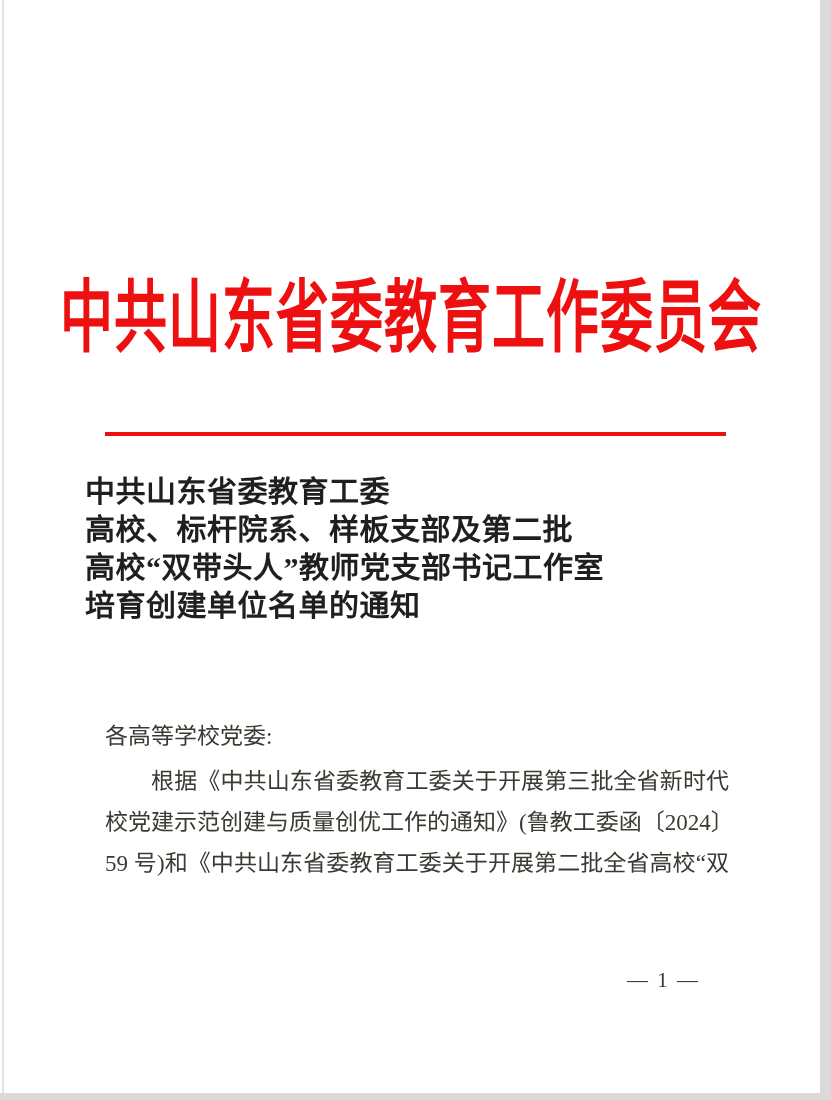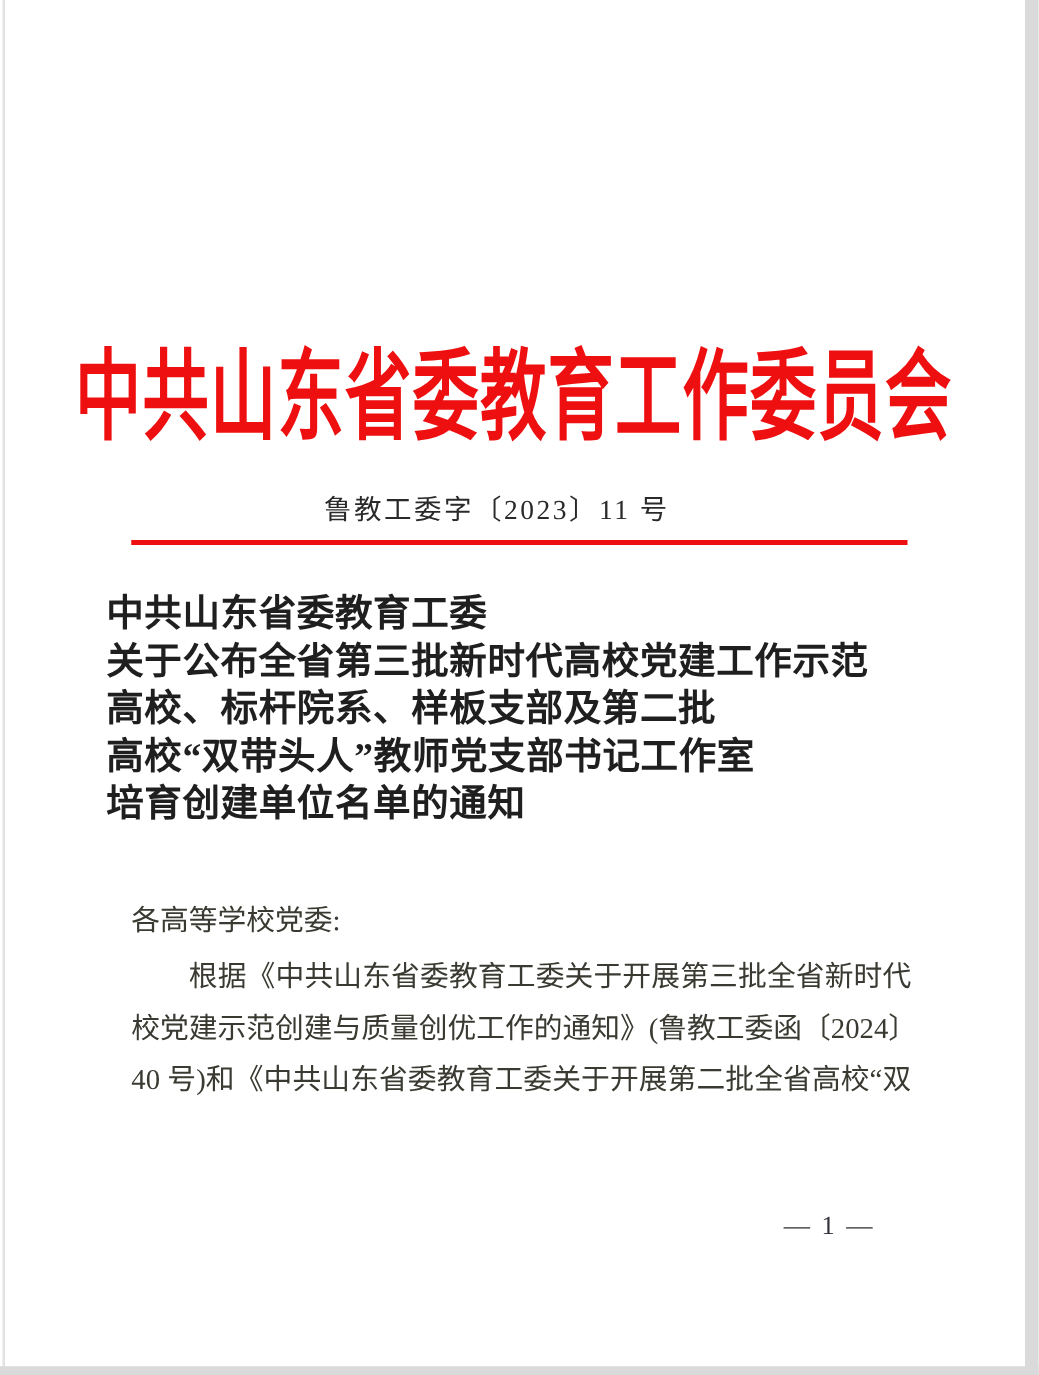--- a/index.html
+++ b/index.html
@@ -110,34 +110,32 @@
 <div class="page">
 
   <div class="edge-left"></div>
   <div class="backdrop-right"></div>
   <div class="backdrop-bottom"></div>
 
   <div class="org-title">
     <span class="stretch">中共山东省委教育工作委员会</span>
   </div>
 
-  <div class="doc-number">鲁教工委字〔2023〕11 号</div>
 
   <div class="red-rule"></div>
 
   <div class="doc-title">
     <div>中共山东省委教育工委</div>
-    <div>关于公布全省第三批新时代高校党建工作示范</div>
     <div>高校、标杆院系、样板支部及第二批</div>
     <div>高校“双带头人”教师党支部书记工作室</div>
     <div>培育创建单位名单的通知</div>
   </div>
 
   <div class="body-block">
     <div class="body-line salutation">各高等学校党委:</div>
     <div class="body-line indent">根据《中共山东省委教育工委关于开展第三批全省新时代高</div>
     <div class="body-line">校党建示范创建与质量创优工作的通知》(鲁教工委函〔2024〕</div>
-    <div class="body-line">40 号)和《中共山东省委教育工委关于开展第二批全省高校“双</div>
+    <div class="body-line">59 号)和《中共山东省委教育工委关于开展第二批全省高校“双</div>
   </div>
 
   <div class="page-number">— 1 —</div>
 
 </div>
 
 </body></html>

